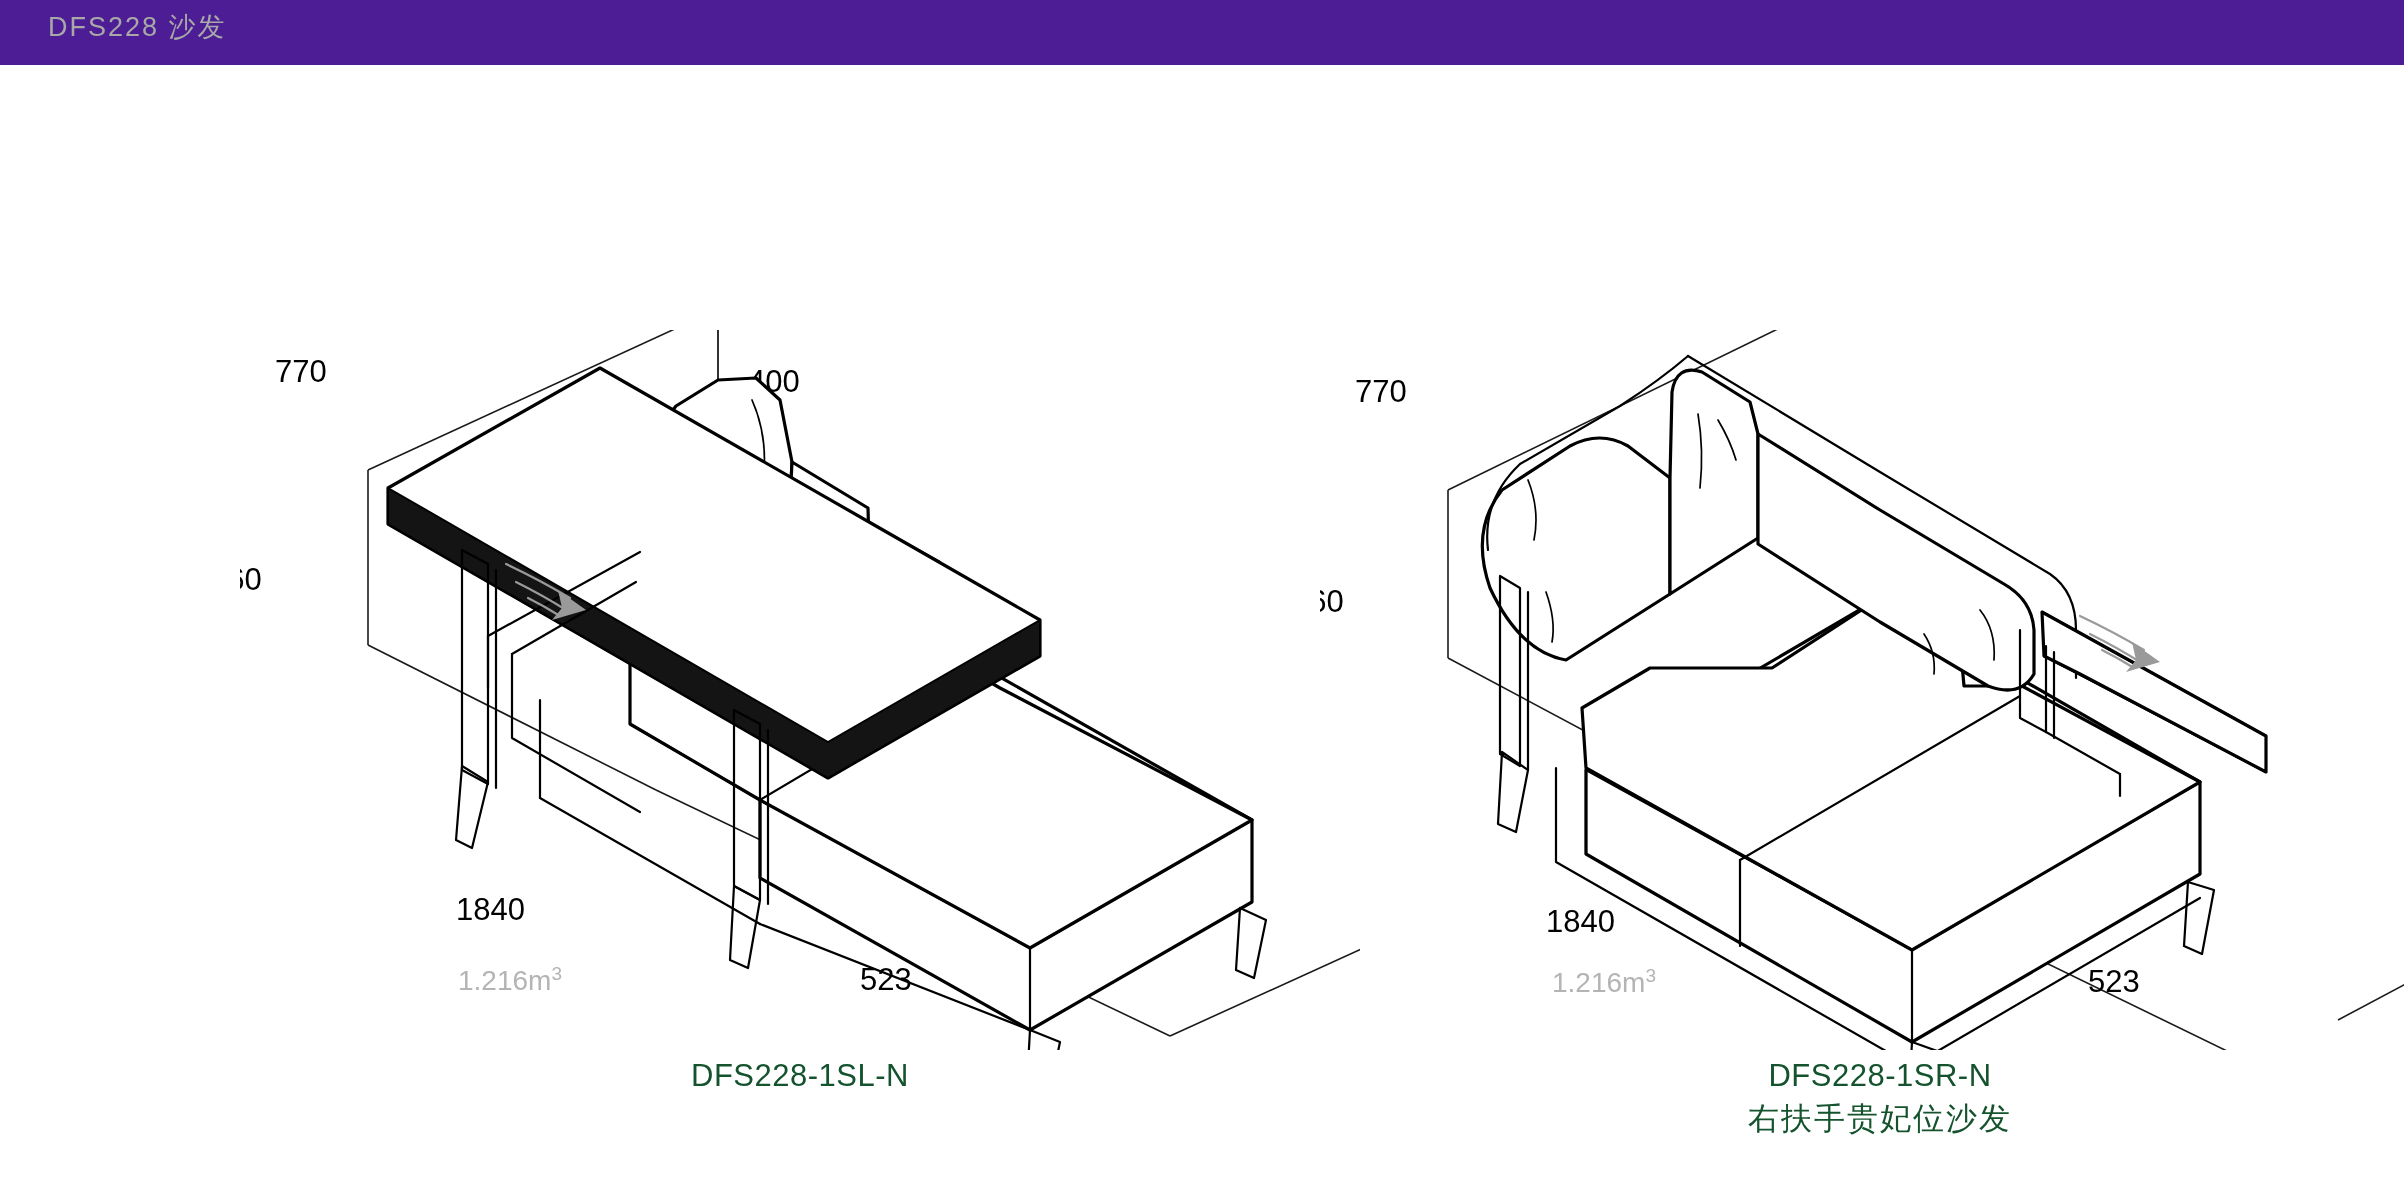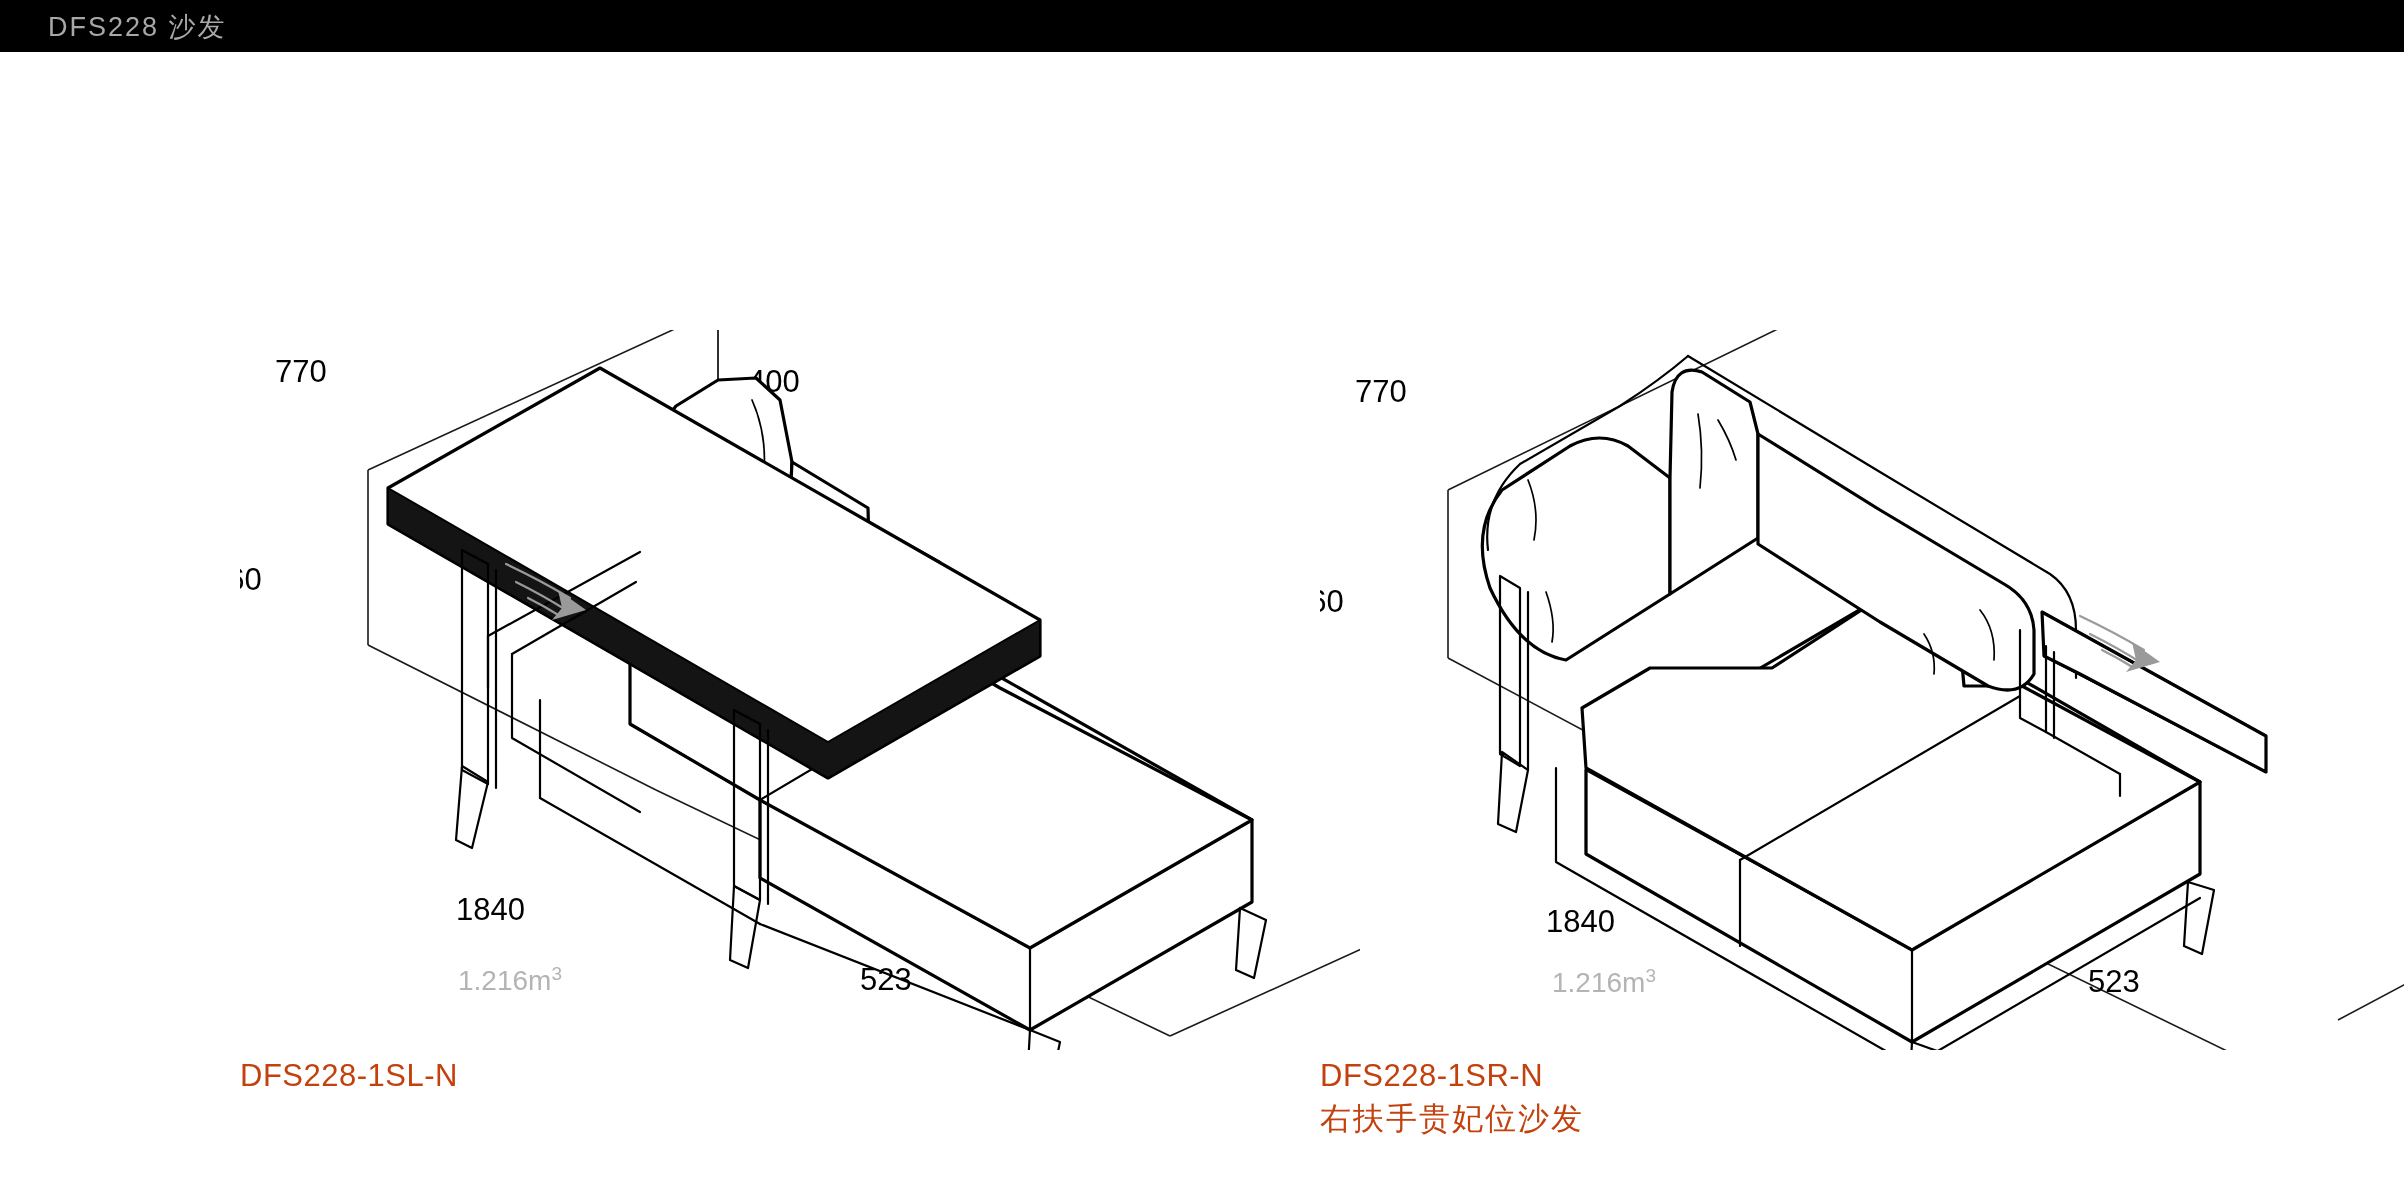--- a/index.html
+++ b/index.html
@@ -13,22 +13,22 @@
     font-family: "Liberation Sans", sans-serif;
     overflow: hidden;
     position: relative;
   }
 
   
   #header-bar {
     position: absolute;
     left: 0; top: 0;
     width: 2404px;
-    height: 52px;
-    background: #000000;
+    height: 65px;
+    background: #4c1d95;
   }
   #header-title {
     position: absolute;
     left: 48px;
     top: 9px;
     font-size: 27px;
     letter-spacing: 2px;
     color: #a8a8a8;
     white-space: nowrap;
     font-weight: 400;
@@ -50,21 +50,22 @@
     width: 1120px;
     height: 720px;
     display: block;
   }
 
   
   .caption {
     position: absolute;
     top: 1055px;
     width: 1120px;
-    color: #c2410c;
+    text-align: center;
+    color: #14532d;
     line-height: 1.38;
   }
   #caption-left  { left: 240px; }
   #caption-right { left: 1320px; }
   .caption .code {
     display: block;
     font-size: 31px;
     letter-spacing: 0.5px;
   }
   .caption .name {

